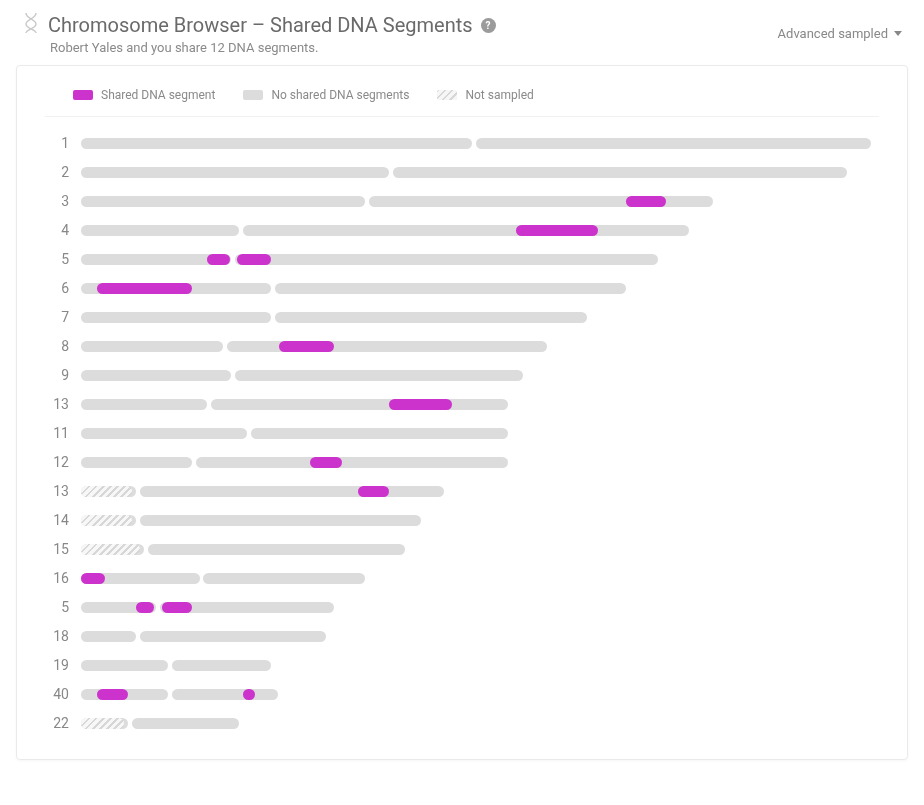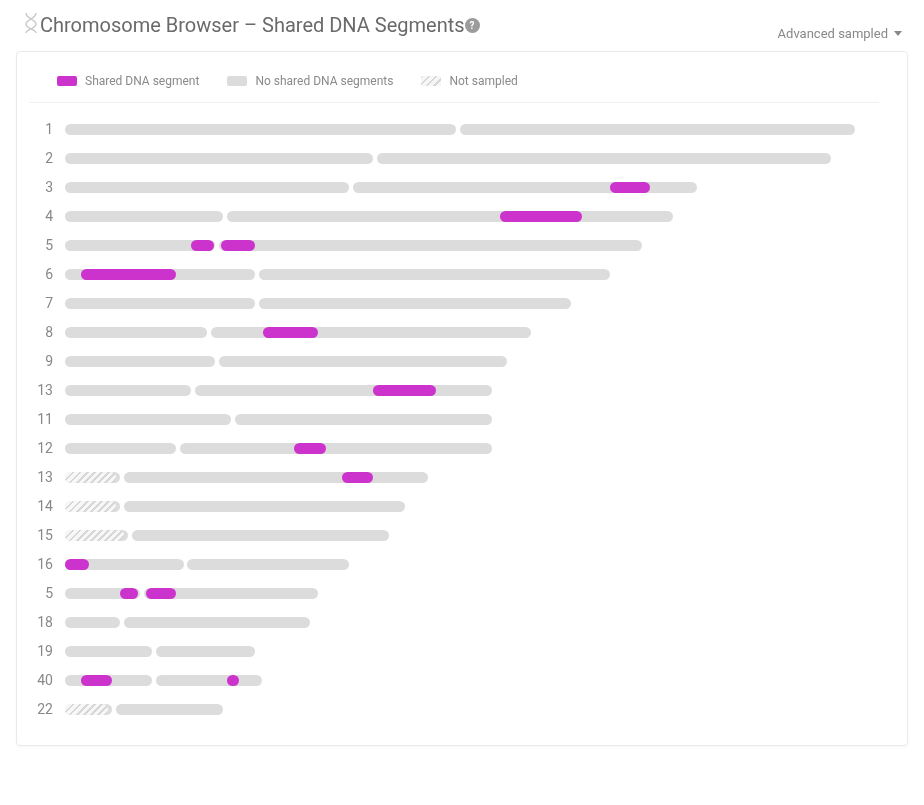--- a/index.html
+++ b/index.html
@@ -12,21 +12,21 @@
   .page {
     width: 924px;
     padding: 8px 16px 20px 16px;
   }
   .header {
     display: flex;
     align-items: flex-start;
     justify-content: space-between;
     padding: 4px 6px 10px 6px;
   }
-  .title-wrap { display: flex; align-items: center; gap: 0; }
+  .title-wrap { display: flex; align-items: center; gap: 8px; }
   .title {
     font-size: 20px;
     font-weight: 400;
     color: #6a6a6a;
   }
   .info-badge {
     display: inline-flex;
     width: 15px; height: 15px;
     border-radius: 50%;
     background: #9b9b9b;
@@ -55,21 +55,21 @@
     width: 0; height: 0;
     border-left: 4px solid transparent;
     border-right: 4px solid transparent;
     border-top: 5px solid #888;
   }
   .dna-icon { color: #c9c9c9; }
   .card {
     border: 1px solid #eaeaea;
     border-radius: 4px;
     box-shadow: 0 1px 3px rgba(0,0,0,0.04);
-    padding: 22px 28px 28px 12px;
+    padding: 22px 28px 28px 28px;
   }
   .legend {
     display: flex;
     align-items: center;
     gap: 28px;
     padding: 0 28px 14px 28px;
     border-bottom: 1px solid #f1f1f1;
     margin-bottom: 18px;
   }
   .legend-item {
@@ -121,20 +121,21 @@
       <div class="title-wrap">
         <span class="dna-icon">
           <svg width="18" height="22" viewBox="0 0 18 22" fill="none" stroke="currentColor" stroke-width="1.4">
             <path d="M4 1 C4 7, 14 7, 14 12 C14 17, 4 17, 4 21"></path>
             <path d="M14 1 C14 7, 4 7, 4 12 C4 17, 14 17, 14 21"></path>
           </svg>
         </span>
         <span class="title">Chromosome Browser – Shared DNA Segments</span>
         <span class="info-badge">?</span>
       </div>
+      <div class="subtitle">Robert Yales and you share 12 DNA segments.</div>
     </div>
     <div class="adv-options">
       <span>Advanced sampled</span>
       <span class="chev"></span>
     </div>
   </div>
 
   <div class="card">
 
     <div class="legend">

